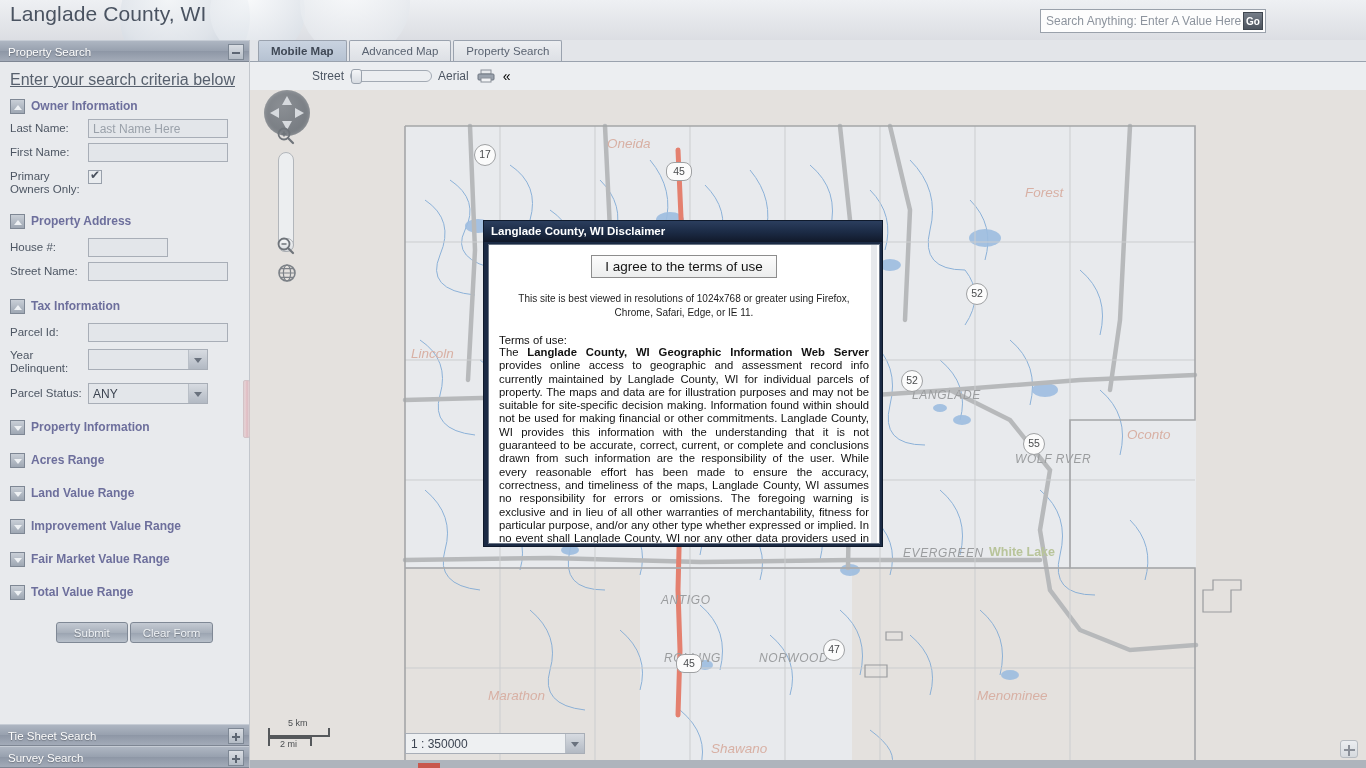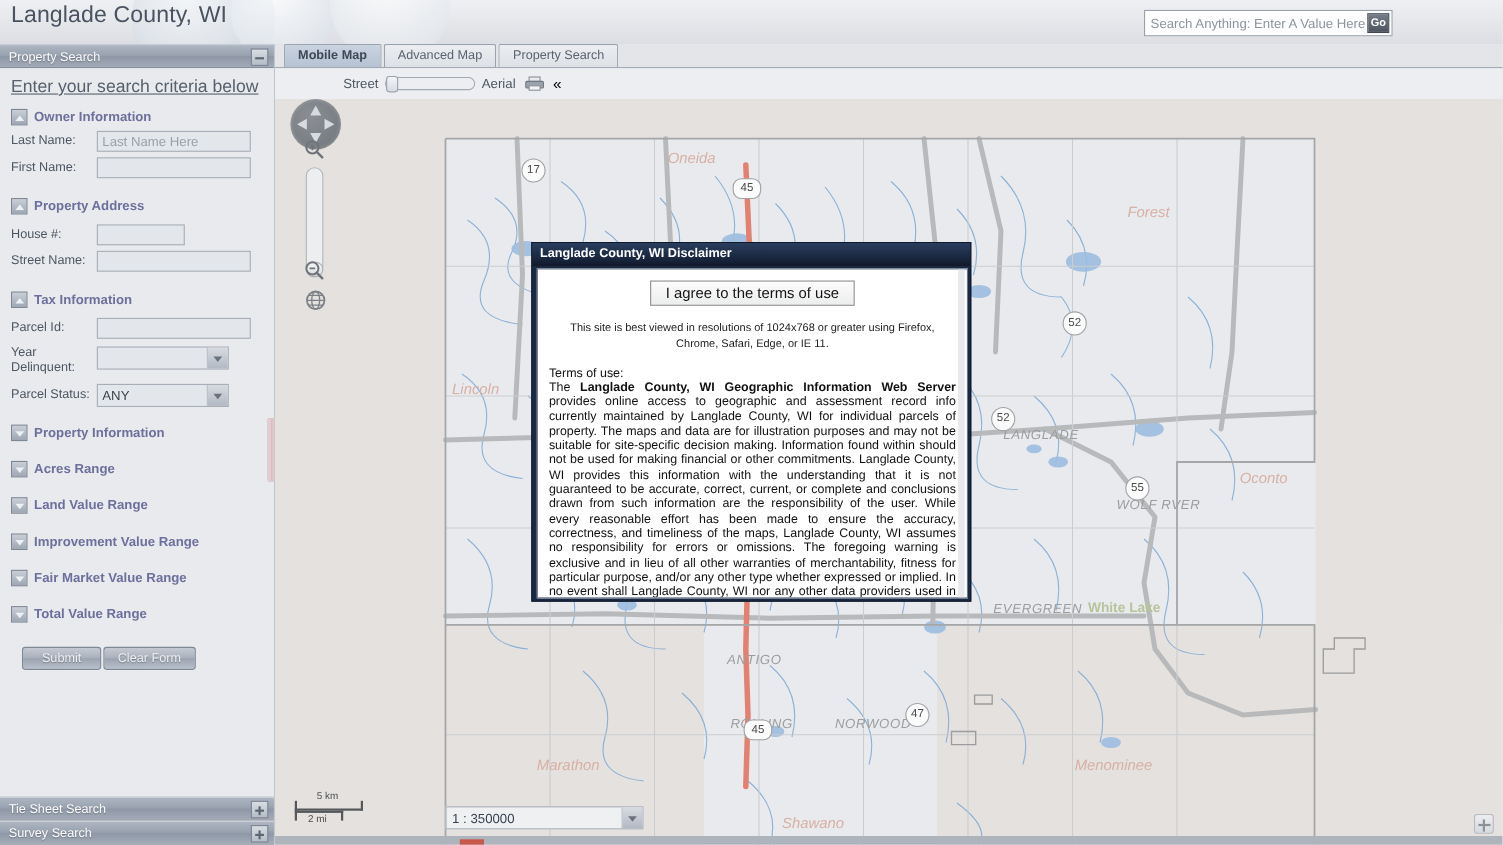--- a/index.html
+++ b/index.html
@@ -162,21 +162,21 @@
     position: absolute; right: 1px; top: 1px; width: 19px; height: 19px;
     background: linear-gradient(180deg,#d7dbe1,#b2b9c3); pointer-events: none;
     border-left: 1px solid #b9bfc7;
   }
   .sel-arrow::after {
     content: ""; position: absolute; left: 5px; top: 8px;
     border-left: 4px solid transparent; border-right: 4px solid transparent;
     border-top: 5px solid #6a727e;
   }
   .btn-row {
-    display: flex; gap: 2px; justify-content: flex-start; padding-top: 22px; margin-left: 20px;
+    display: flex; gap: 2px; justify-content: center; padding-top: 22px; margin-left: 20px;
   }
   .form-btn {
     min-width: 72px; height: 21px; padding: 0 12px;
     background: linear-gradient(180deg,#c4cad3 0%,#a8b0bb 50%,#9aa3b0 51%,#b8c0ca 100%);
     border: 1px solid #7f8895; border-radius: 3px;
     color: #eef1f4; font-size: 11.5px; cursor: pointer;
     text-shadow: 0 1px 1px rgba(0,0,0,.3);
     font-family: "Liberation Sans", sans-serif;
   }
   .sb-foot { position: absolute; left: 0; bottom: 0; width: 249px; }
@@ -379,20 +379,24 @@
         <span class="group-toggle up"></span>
         <span class="group-label">Owner Information</span>
       </div>
       <div class="field-row">
         <span class="field-label">Last Name:</span>
         <input class="field-input w-140" value="" placeholder="Last Name Here" style="">
       </div>
       <div class="field-row">
         <span class="field-label">First Name:</span>
         <input class="field-input w-140" value="" style="">
+      </div>
+      <div class="field-row" style="align-items:flex-start;padding-top:8px;">
+        <span class="field-label">Primary Owners Only:</span>
+        <span class="chk on"></span>
       </div>
 
       <div class="group-head" style="padding-top:18px;">
         <span class="group-toggle up"></span>
         <span class="group-label">Property Address</span>
       </div>
       <div class="field-row" style="padding-top:9px;">
         <span class="field-label">House #:</span>
         <input class="field-input w-80" value="" style="">
       </div>

